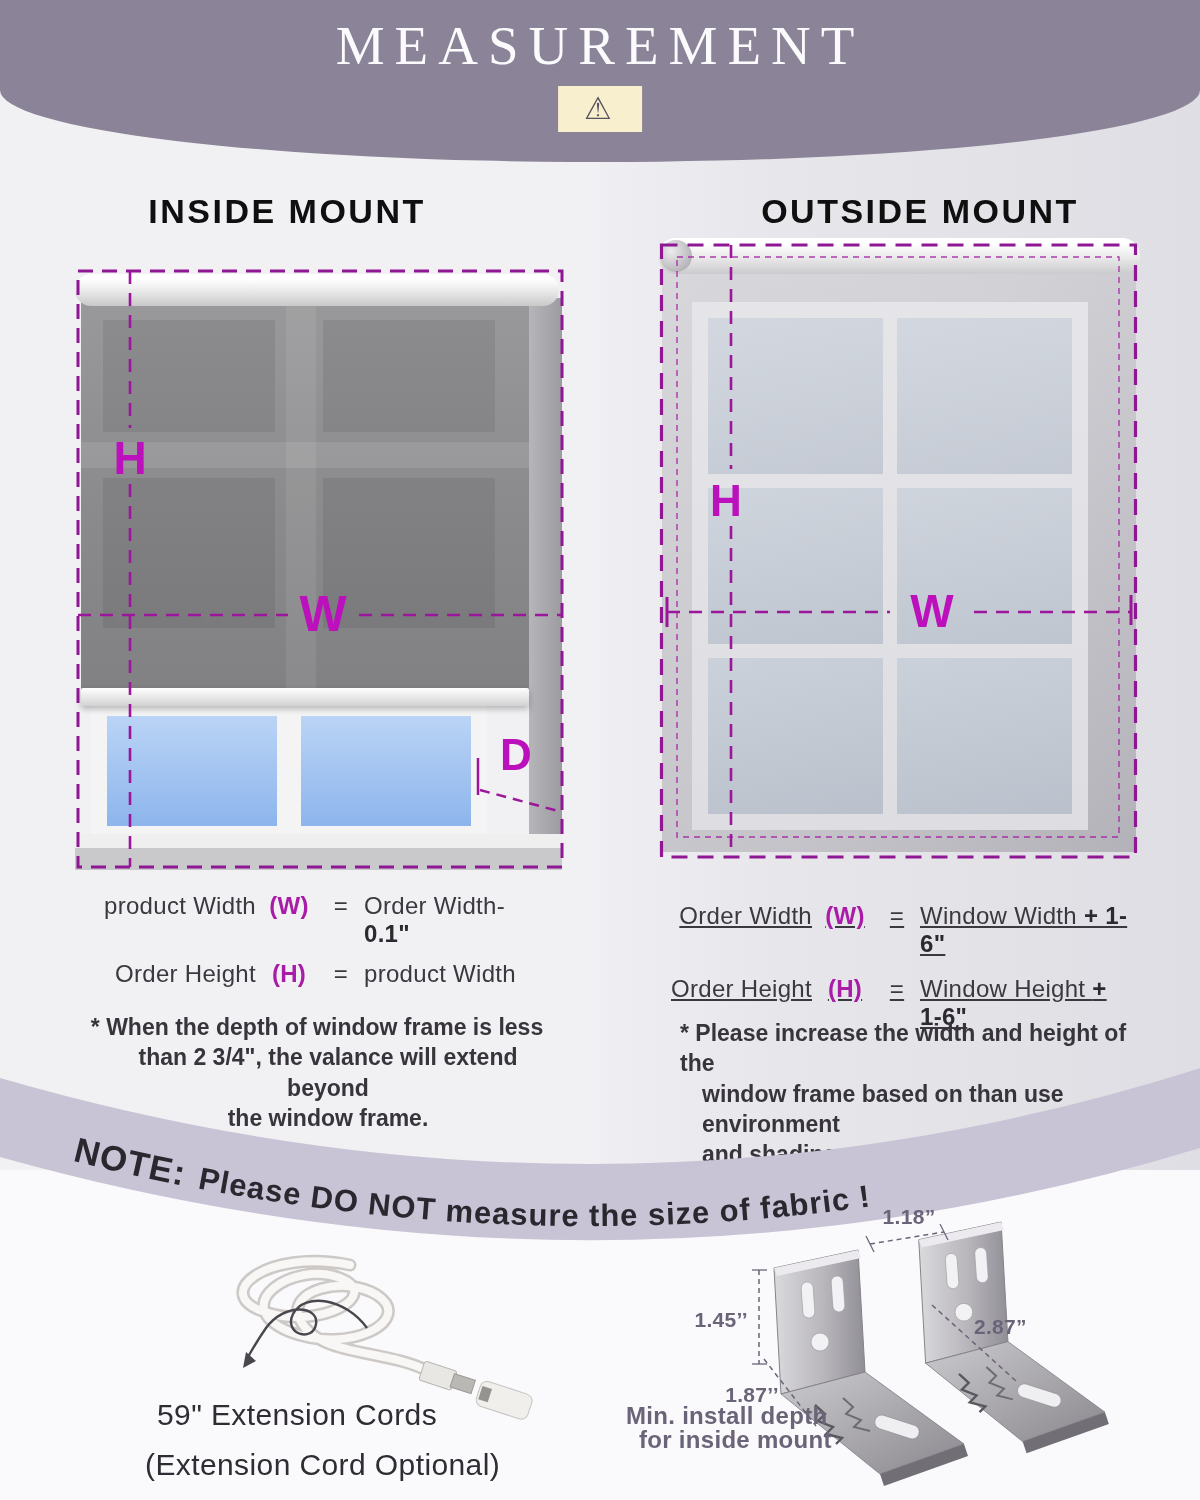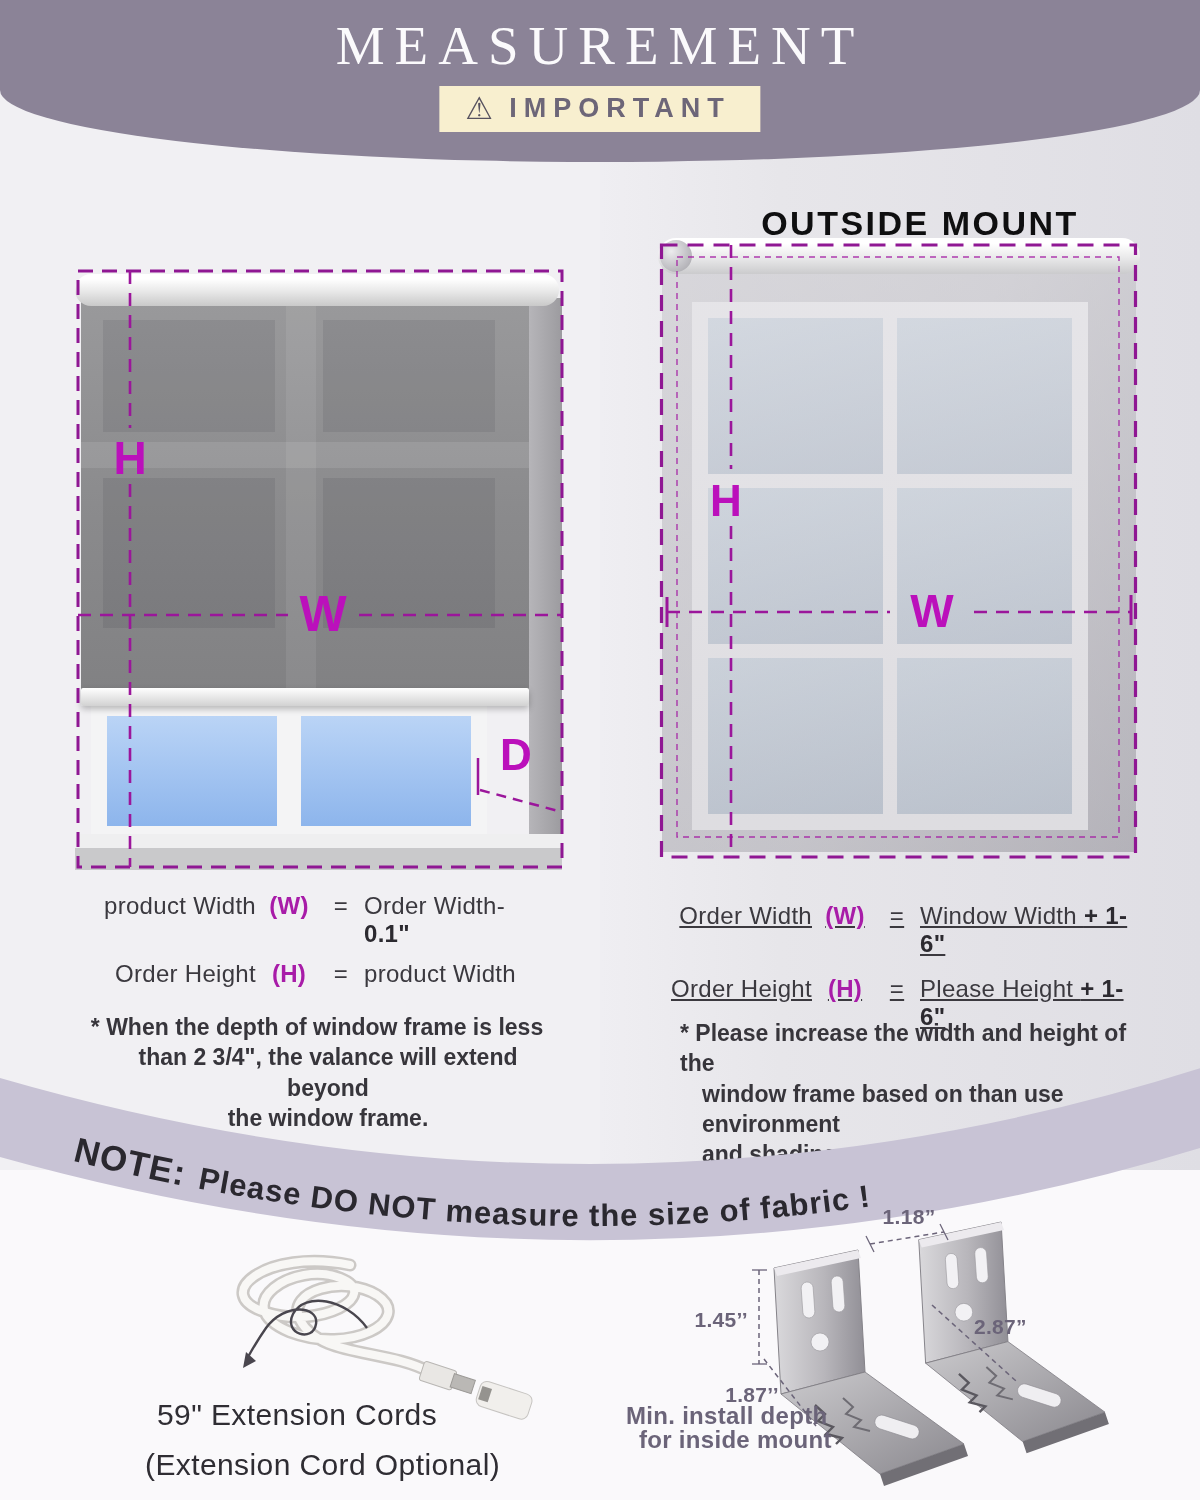--- a/index.html
+++ b/index.html
@@ -21,21 +21,21 @@
   .badge{position:absolute;left:50%;top:86px;transform:translateX(-50%);
          display:flex;align-items:center;gap:16px;background:#f8efcf;
          padding:4px 30px 6px 26px;height:36px;}
   .badge-icon{font-family:"DejaVu Sans",sans-serif;font-size:31px;color:#57525f;font-weight:700;line-height:36px;}
   .badge-label{font-size:27px;font-weight:700;letter-spacing:7px;color:#6d6678;line-height:36px;}
 
   
   .col-heading{position:absolute;width:500px;text-align:center;font-size:34px;font-weight:800;
                letter-spacing:2.5px;color:#0f0f10;z-index:2;}
   .h-left{left:37px;top:192px;}
-  .h-right{left:670px;top:204px;}
+  .h-right{left:670px;top:192px;}
 
   
   .fig{position:absolute;z-index:1;}
   .fig-inside{left:75px;top:268px;width:490px;height:602px;}
   .fig-outside{left:658px;top:236px;width:482px;height:630px;}
   .fig *{position:absolute;}
 
   
   .if-wallright{left:454px;top:30px;width:33px;height:552px;background:linear-gradient(90deg,#b6b5b9 0%,#9c9b9f 100%);}
   .if-window{left:16px;top:438px;width:396px;height:128px;background:#f4f4f5;}
@@ -109,24 +109,24 @@
 <div class="page">
 
   <div class="bg-left"></div>
   <div class="bg-right"></div>
   <div class="bg-bottom"></div>
 
   <div class="banner">
     <div class="banner-title">MEASUREMENT</div>
     <div class="badge">
       <span class="badge-icon">⚠</span>
-      <span class="badge-label">IMPORTANT</span>
-    </div>
-  </div>
-
+    </div>
+  </div>
+
+  <div class="col-heading h-left">INSIDE MOUNT</div>
   <div class="col-heading h-right">OUTSIDE MOUNT</div>
 
   <div class="fig fig-inside">
     <div class="if-wallright"></div>
     <div class="if-window">
       <div class="if-pane p1"></div>
       <div class="if-pane p2"></div>
     </div>
     <div class="if-sill"></div>
     <div class="if-wallbelow"></div>
@@ -205,21 +205,21 @@
     <div class="frow">
       <span class="flabel">Order Width</span>
       <span class="fkey">(W)</span>
       <span class="frel">=</span>
       <span class="fval"><span>Window Width </span><b>+ 1-6"</b></span>
     </div>
     <div class="frow">
       <span class="flabel">Order Height</span>
       <span class="fkey">(H)</span>
       <span class="frel">=</span>
-      <span class="fval"><span>Please Height </span><b>+ 1-6"</b></span>
+      <span class="fval"><span>Window Height </span><b>+ 1-6"</b></span>
     </div>
   </div>
   <div class="footnote fn-right">
     <div class="fn-line first">* Please increase the width and height of the</div>
     <div class="fn-line">window frame based on than use environment</div>
     <div class="fn-line">and shading requirements.</div>
   </div>
 
   <svg class="note-svg" width="1200" height="300" viewBox="0 0 1200 300">
     <path d="M -90 40 Q 615 270 1290 28" fill="none" stroke="#c8c3d5" stroke-width="76"></path>

